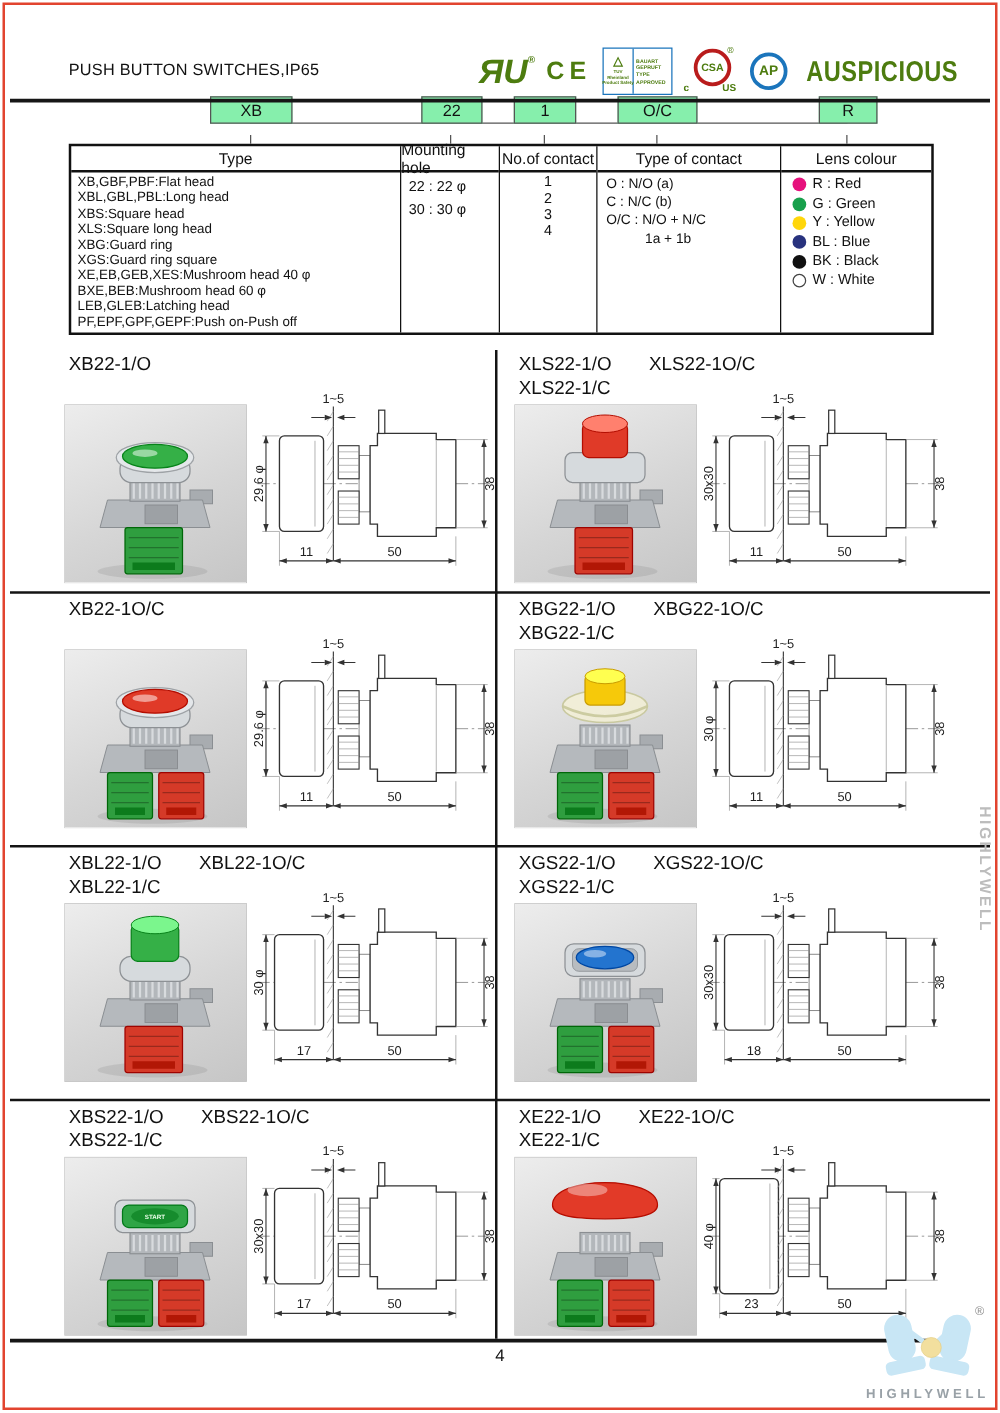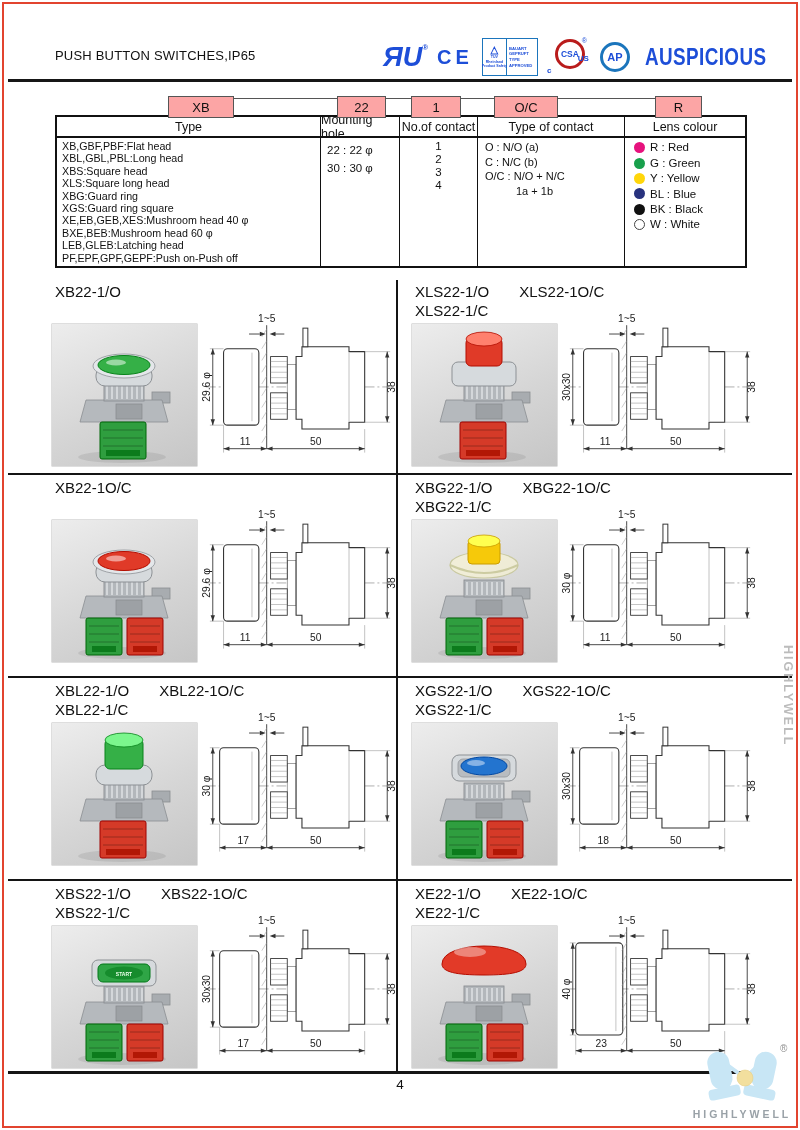--- a/index.html
+++ b/index.html
@@ -2,43 +2,43 @@
 <html><head>
 <meta charset="utf-8">
 <style>
   html,body{margin:0;padding:0}
   body{width:800px;height:1130px;position:relative;background:#fff;
        font-family:"Liberation Sans",sans-serif;color:#111;overflow:hidden}
   
   .page-frame{position:absolute;inset:2px;border:2px solid #e2442f;pointer-events:none;z-index:50}
   
   .page-title{position:absolute;left:55px;top:48px;font-size:13px;font-weight:400;letter-spacing:.2px}
-  .logos{position:absolute;left:383px;top:36px;height:42px;display:flex;align-items:center;gap:9px;color:#1d4ed8}
+  .logos{position:absolute;left:383px;top:36px;height:42px;display:flex;align-items:center;gap:9px;color:#4d7c0f}
   .ul-mark{font-size:27px;font-weight:800;font-style:italic;line-height:1}
   .ul-mark sup,.reg{font-size:8px;font-style:normal;vertical-align:top}
   .ce-mark{font-size:20px;font-weight:600;letter-spacing:4px;line-height:1}
   .tuv-mark{width:54px;height:36px;border:1px solid #1b75bc;display:flex;font-weight:700}
   .tuv-left{width:23px;border-right:1px solid #1b75bc;display:flex;flex-direction:column;align-items:center;justify-content:center}
   .tuv-tri{font-size:10px;line-height:10px}
   .tuv-left div,.tuv-right div{font-size:3.6px;line-height:4.6px;text-align:center;white-space:nowrap}
   .tuv-right{flex:1;display:flex;flex-direction:column;justify-content:center;padding-left:2px}
   .tuv-right div{text-align:left;font-size:4.2px;line-height:5.6px}
   .csa-mark{position:relative;width:44px;height:40px}
   .csa-circle{position:absolute;left:8px;top:2px;width:24px;height:24px;border:3px solid #b91c1c;border-radius:50%;
               display:flex;align-items:center;justify-content:center;font-size:8.5px;font-weight:800}
   .csa-c{position:absolute;left:0;bottom:2px;font-size:8px;font-weight:700}
-  .csa-us{position:absolute;right:2px;bottom:14px;font-size:8px;font-weight:700}
+  .csa-us{position:absolute;right:2px;bottom:2px;font-size:8px;font-weight:700}
   .csa-reg{position:absolute;right:4px;top:0;font-size:7px}
   .brand-mark{display:flex;align-items:center;gap:15px}
   .ap-circle{width:24px;height:24px;border:3px solid #1b75bc;border-radius:50%;display:flex;align-items:center;
              justify-content:center;font-size:11px;font-weight:800}
   .brand-text{font-size:23px;font-weight:800;transform:scaleX(.82);transform-origin:left center;letter-spacing:.5px;white-space:nowrap}
   .rule{position:absolute;left:8px;background:#161616;height:3px;z-index:5}
   
-  .pn-box{position:absolute;top:96px;height:20px;border:1px solid #555;background:#fca5a5;z-index:2;
+  .pn-box{position:absolute;top:77px;height:20px;border:1px solid #555;background:#86efac;z-index:2;
           display:flex;align-items:center;justify-content:center;font-size:13px}
   .pn-line{position:absolute;top:98px;height:1px;background:#555;z-index:1}
   .pn-stub{position:absolute;width:1px;background:#555;top:108px;height:7px;z-index:1}
   
   .spec-table{position:absolute;left:55px;top:115px;width:688px;height:149px;border:2px solid #111;display:flex;background:#fff}
   .col{border-right:1.5px solid #111;display:flex;flex-direction:column}
   .col:last-child{border-right:none}
   .col-h{height:19px;border-bottom:2px solid #111;display:flex;align-items:center;justify-content:center;font-size:12.5px;flex:none}
   .col-b{flex:1;padding:2px 0 0 0;font-size:10.7px;line-height:12.4px}
   .t-row{padding-left:5px;white-space:nowrap}

